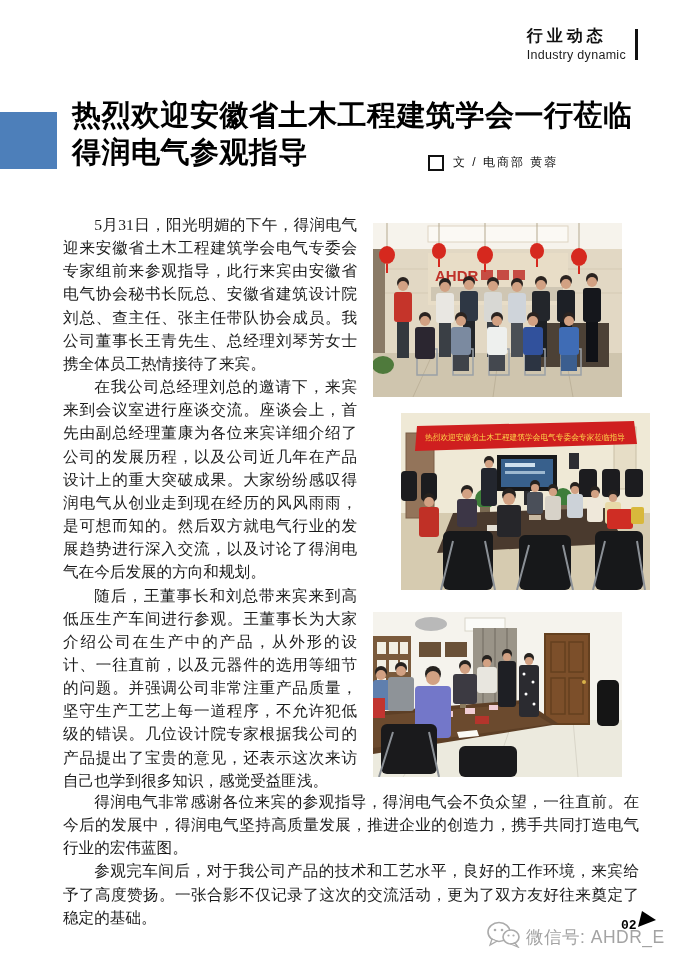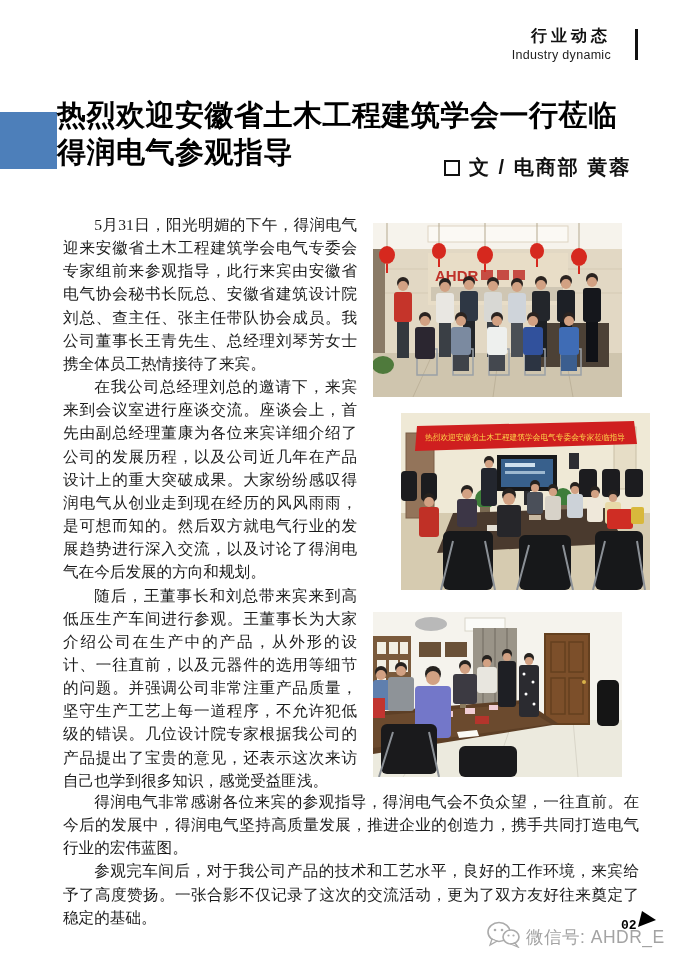--- a/index.html
+++ b/index.html
@@ -1,31 +1,31 @@
 <!DOCTYPE html>
 <html><head>
 <meta charset="utf-8">
 <style>
   html,body{margin:0;padding:0;background:#ffffff;}
   .page{position:relative;width:700px;height:970px;background:#ffffff;overflow:hidden;
         font-family:"Liberation Serif","DejaVu Serif",serif;}
 
   
   .page-header{position:absolute;top:26px;right:62px;display:flex;align-items:center;}
-  .header-text{text-align:right;margin-right:24px;font-family:"Liberation Sans","DejaVu Sans",sans-serif;}
+  .header-text{margin-right:9px;font-family:"Liberation Sans","DejaVu Sans",sans-serif;}
   .header-cn{font-size:16px;font-weight:bold;letter-spacing:4px;color:#111;}
   .header-en{font-size:12.5px;color:#1c1c1c;margin-top:1px;letter-spacing:0.3px;}
   .header-bar{width:3px;height:31px;background:#111;}
 
   
   .accent-square{position:absolute;left:0;top:112px;width:57px;height:57px;background:#4d7fba;}
-  .article-title{position:absolute;left:57px;top:97px;width:600px;font-weight:bold;
+  .article-title{position:absolute;left:72px;top:97px;width:600px;font-weight:bold;
                  font-size:29px;line-height:37px;color:#000;letter-spacing:0.5px;}
-  .byline{position:absolute;left:444px;top:154px;display:flex;align-items:center;gap:9px;
-          font-family:"Liberation Sans","DejaVu Sans",sans-serif;font-size:20px;font-weight:bold;
+  .byline{position:absolute;left:428px;top:154px;display:flex;align-items:center;gap:9px;
+          font-family:"Liberation Sans","DejaVu Sans",sans-serif;font-size:12px;font-weight:normal;
           letter-spacing:2px;color:#111;}
   .byline-square{width:12px;height:12px;border:2px solid #111;flex:0 0 auto;}
 
   
   .body-col{position:absolute;left:63px;top:213px;width:294px;}
   .closing-col{position:absolute;left:63px;top:790px;width:576px;}
   .body-col p,.closing-col p{margin:0;font-size:15.6px;line-height:23.15px;text-align:justify;
           text-indent:2em;color:#1b1b1b;}
 
   

